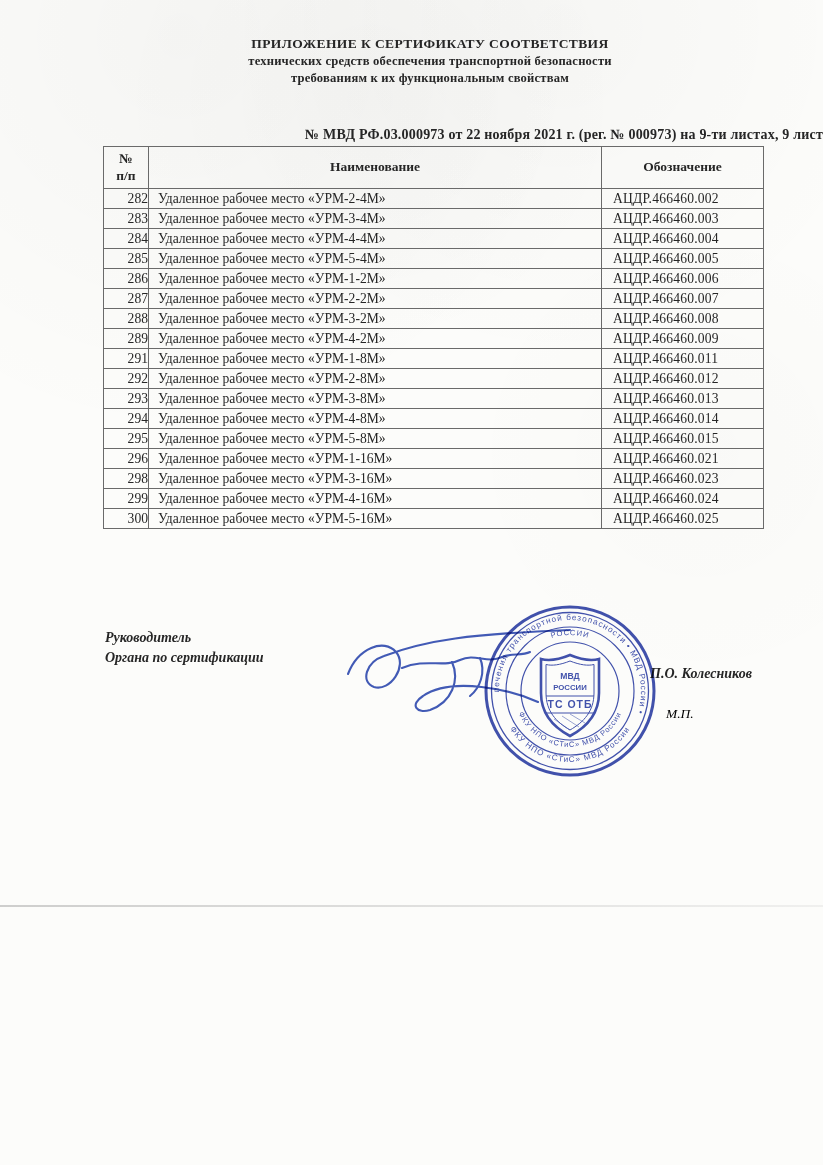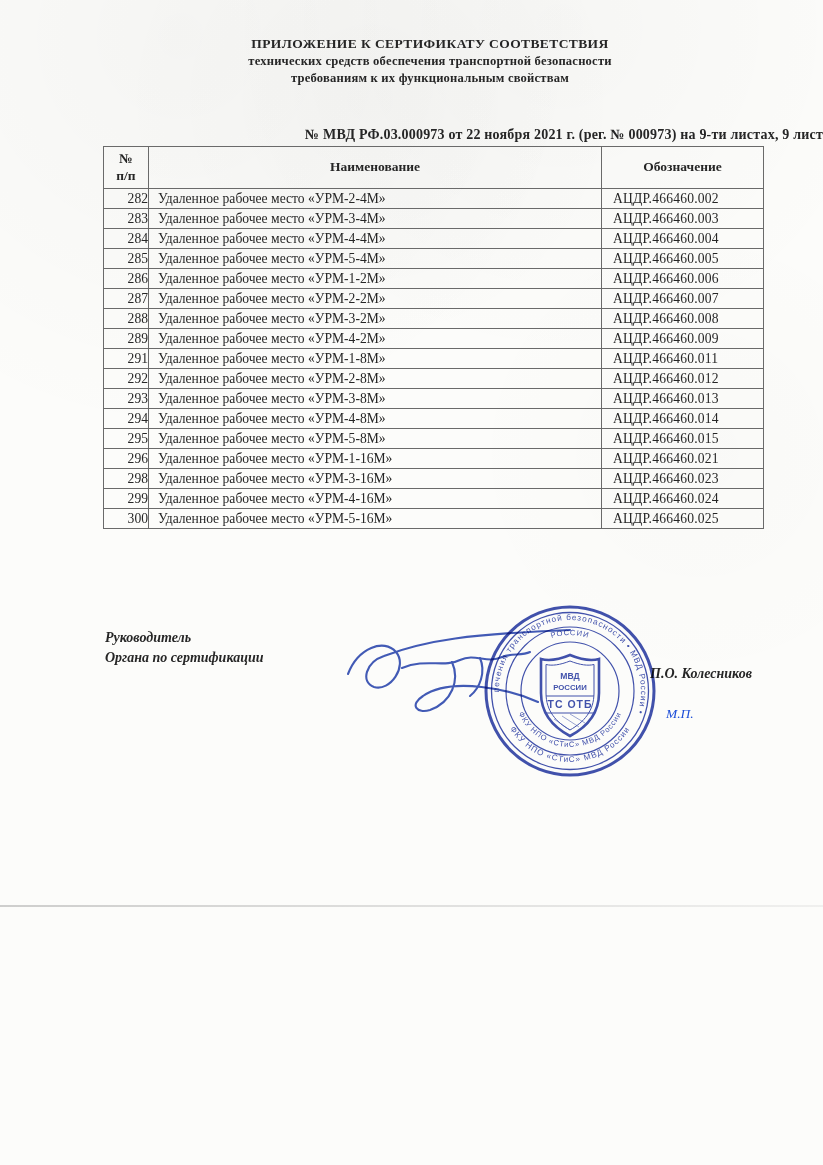--- a/index.html
+++ b/index.html
@@ -46,21 +46,21 @@
     height:19px; font-size:13.6px; padding:0; line-height:19px;
     white-space:nowrap; overflow:hidden;
   }
   td.cell-num{text-align:right;}
   td.cell-name{padding-left:9px !important;}
   td.cell-desig{padding-left:11px !important; letter-spacing:.2px;}
 
   .sig-role{position:absolute; left:105px; top:628px; font-weight:bold; font-style:italic;
     font-size:14px; line-height:20px;}
   .sig-name{position:absolute; left:650px; top:666px; font-weight:bold; font-style:italic; font-size:14px;}
-  .mp-mark{position:absolute; left:666px; top:706px; font-style:italic; font-size:13.5px; color:#1d4ed8;}
+  .mp-mark{position:absolute; left:666px; top:706px; font-style:italic; font-size:13.5px; color:#000000;}
 
   .sig-blue{position:absolute; left:330px; top:612px; mix-blend-mode:multiply;}
   .stamp-cert{position:absolute; left:482px; top:603px; mix-blend-mode:multiply; opacity:.9; filter:blur(.2px);}
   .stamp-company{position:absolute; left:487px; top:996px; mix-blend-mode:multiply; opacity:.82; filter:blur(.25px);}
   .sig-dark{position:absolute; left:570px; top:1013px; mix-blend-mode:multiply;}
 
   .stamp-copy{
     position:absolute; left:590px; top:1012px; width:240px;
     transform:rotate(-7deg); transform-origin:left top;
     font-family:"Liberation Sans", sans-serif; font-weight:bold;

